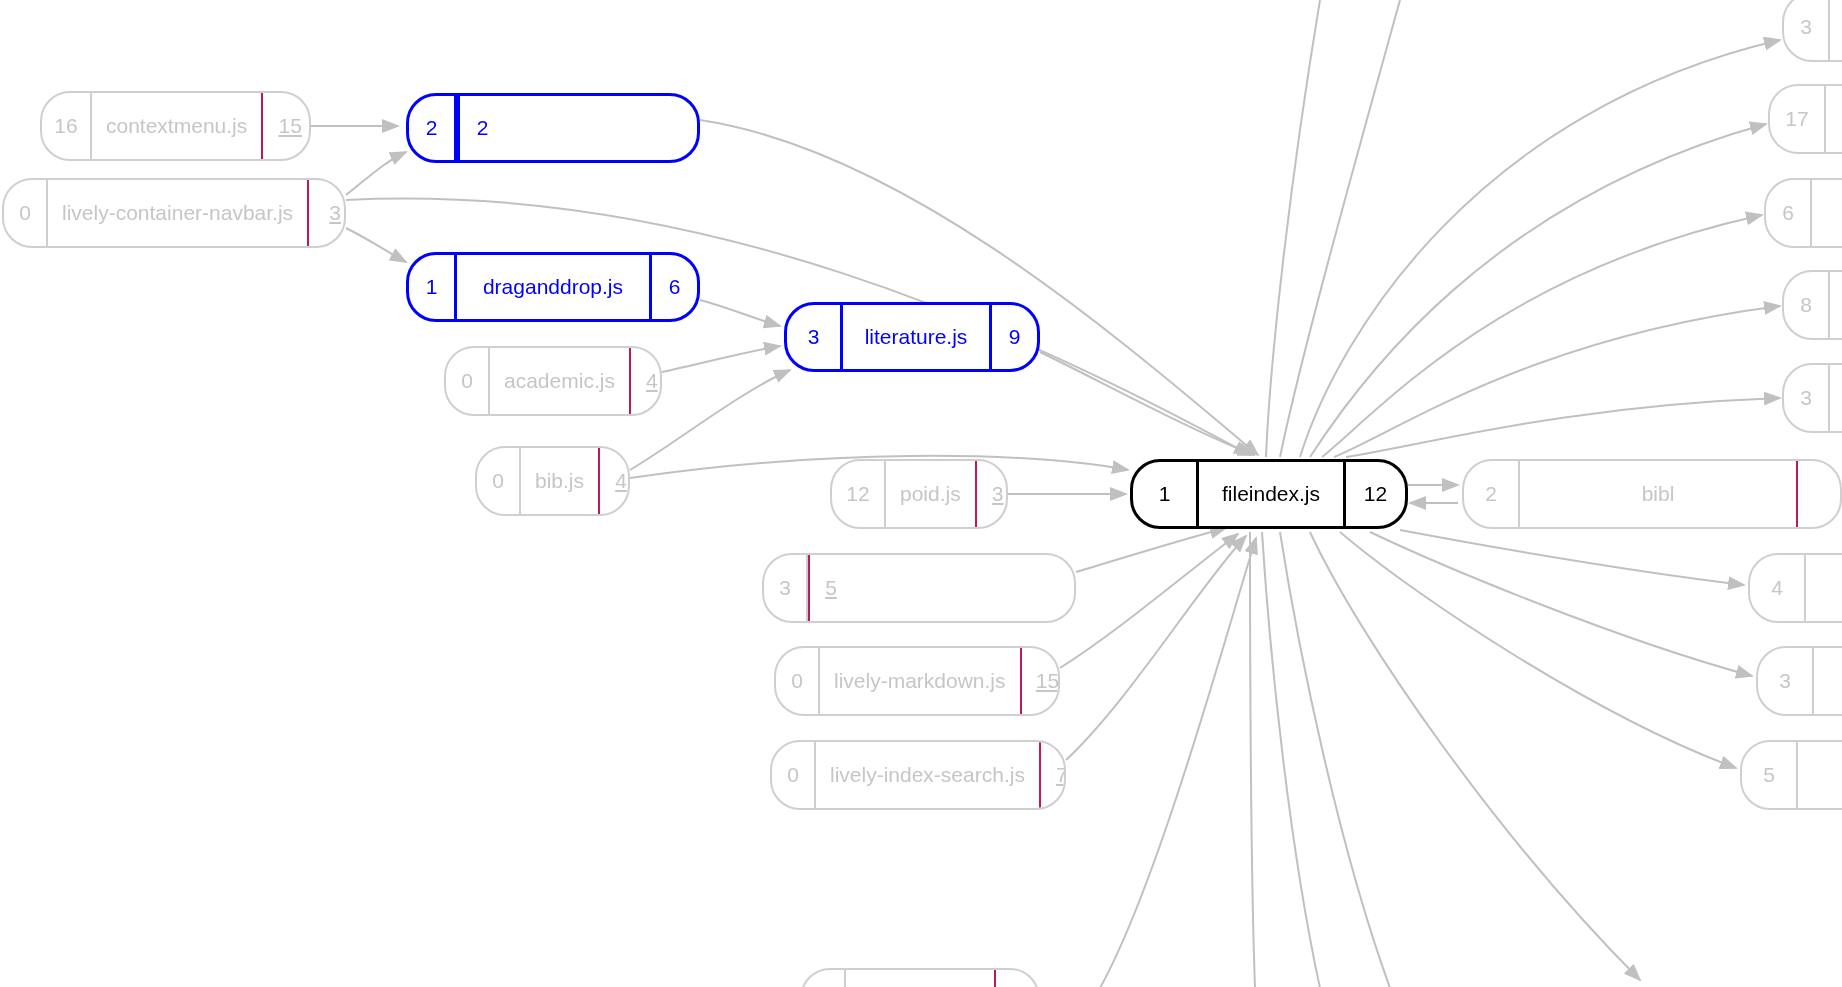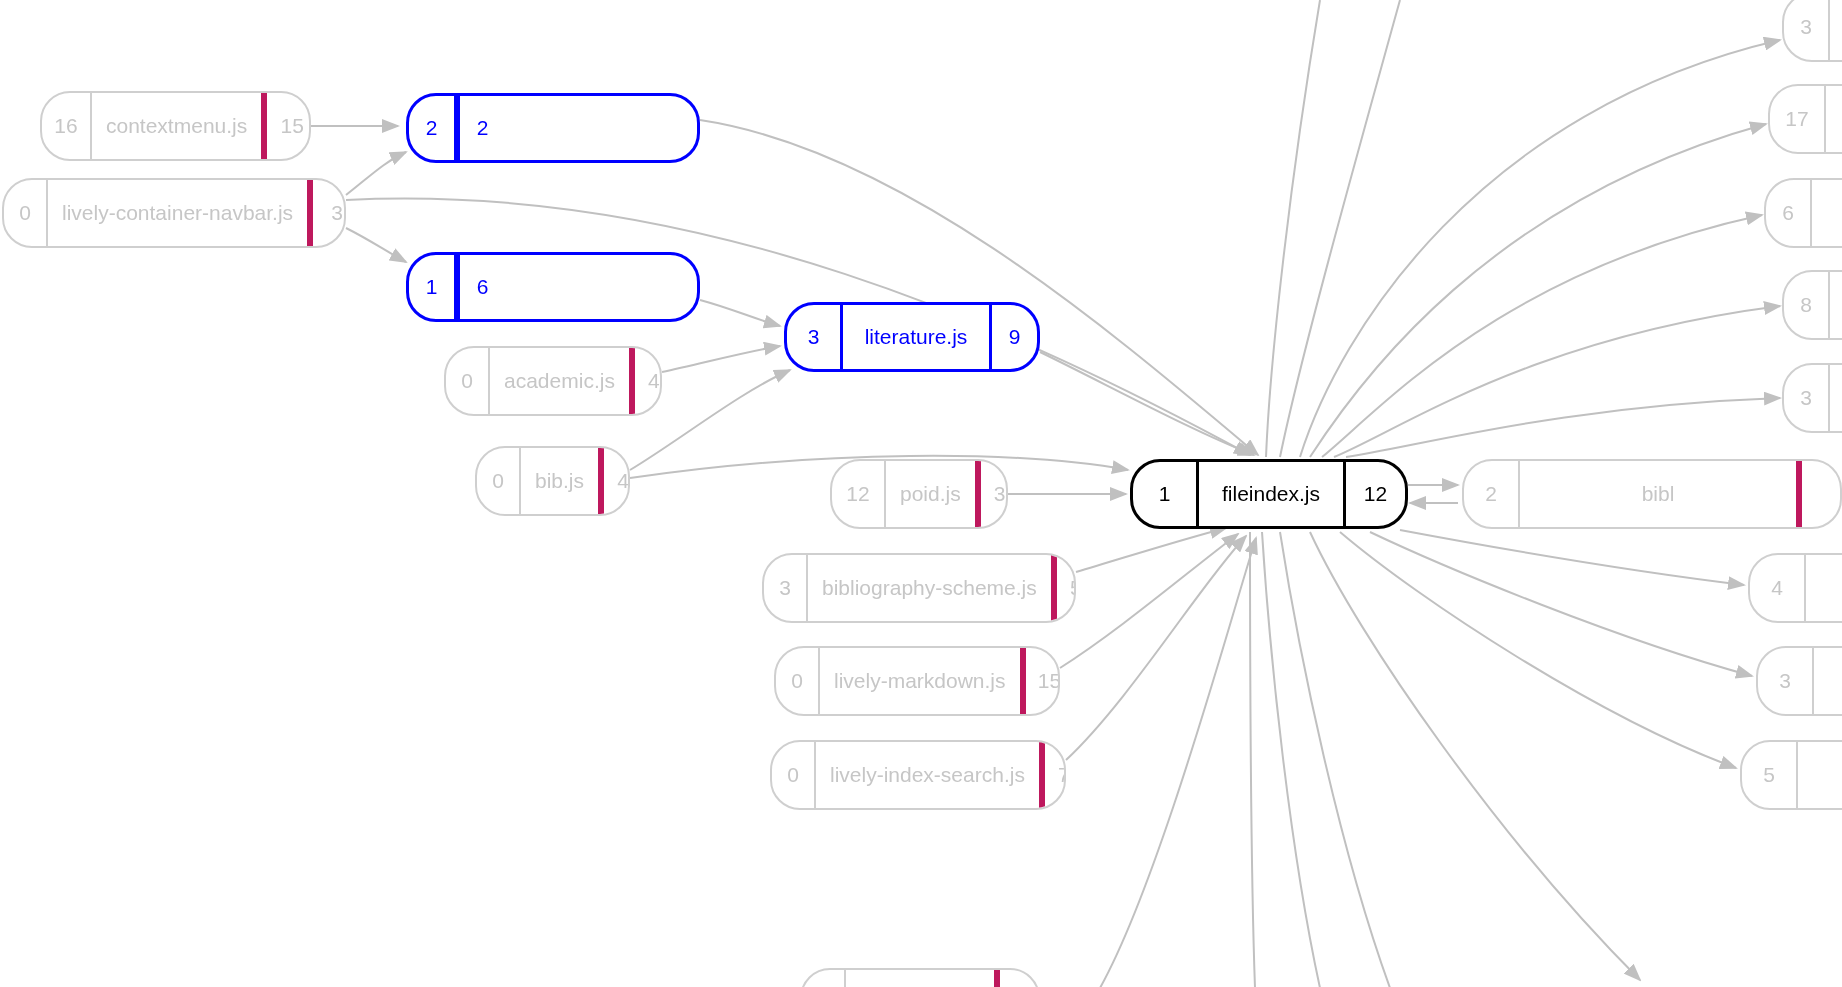--- a/index.html
+++ b/index.html
@@ -54,21 +54,21 @@
     flex: 1 1 auto;
     padding: 0 14px;
   }
   
   .node.dim {
     border-color: #cfcfcf;
     border-width: 2px;
     color: #c6c6c6;
   }
   .node.dim .cell.in-count { border-right: 2px solid #cfcfcf; }
-  .node.dim .cell.out-count { border-left: 6px solid #be185d; }
+  .node.dim .cell.out-count { border-left: 2px solid #be185d; text-decoration: underline; }
   
   .node.hl {
     border-color: #0000ff;
     border-width: 3px;
     color: #0000ff;
   }
   .node.hl .cell.in-count { border-right: 3px solid #0000ff; }
   .node.hl .cell.out-count { border-left: 3px solid #0000ff; }
   
   .node.focus {
@@ -135,20 +135,21 @@
         <div class="cell in-count" style="width: 48px;">2</div>
         <div class="cell out-count" style="width: 48px;">2</div>
       </div>
       <div class="node dim" style="left: 2px; top: 178px; width: 344px; height: 70px; font-size: 21px;">
         <div class="cell in-count" style="width: 44px;">0</div>
         <div class="cell label">lively-container-navbar.js</div>
         <div class="cell out-count" style="width: 54px;">3</div>
       </div>
       <div class="node hl" style="left: 406px; top: 252px; width: 294px; height: 70px; font-size: 21px;">
         <div class="cell in-count" style="width: 48px;">1</div>
+        <div class="cell label">draganddrop.js</div>
         <div class="cell out-count" style="width: 48px;">6</div>
       </div>
       <div class="node hl" style="left: 784px; top: 302px; width: 256px; height: 70px; font-size: 21px;">
         <div class="cell in-count" style="width: 56px;">3</div>
         <div class="cell label">literature.js</div>
         <div class="cell out-count" style="width: 48px;">9</div>
       </div>
       <div class="node dim" style="left: 444px; top: 346px; width: 218px; height: 70px; font-size: 21px;">
         <div class="cell in-count" style="width: 44px;">0</div>
         <div class="cell label">academic.js</div>
@@ -164,21 +165,20 @@
         <div class="cell label">poid.js</div>
         <div class="cell out-count" style="width: 44px;">3</div>
       </div>
       <div class="node focus" style="left: 1130px; top: 459px; width: 278px; height: 70px; font-size: 21px;">
         <div class="cell in-count" style="width: 66px;">1</div>
         <div class="cell label">fileindex.js</div>
         <div class="cell out-count" style="width: 62px;">12</div>
       </div>
       <div class="node dim" style="left: 762px; top: 553px; width: 314px; height: 70px; font-size: 21px;">
         <div class="cell in-count" style="width: 44px;">3</div>
-        <div class="cell label">bibliography-scheme.js</div>
         <div class="cell out-count" style="width: 44px;">5</div>
       </div>
       <div class="node dim" style="left: 774px; top: 646px; width: 286px; height: 70px; font-size: 21px;">
         <div class="cell in-count" style="width: 44px;">0</div>
         <div class="cell label">lively-markdown.js</div>
         <div class="cell out-count" style="width: 54px;">15</div>
       </div>
       <div class="node dim" style="left: 770px; top: 740px; width: 296px; height: 70px; font-size: 21px;">
         <div class="cell in-count" style="width: 44px;">0</div>
         <div class="cell label">lively-index-search.js</div>

